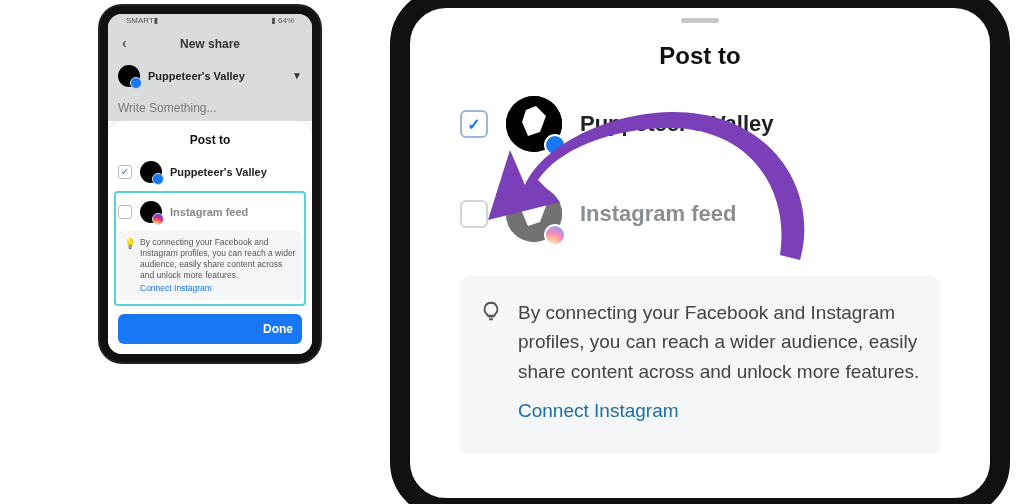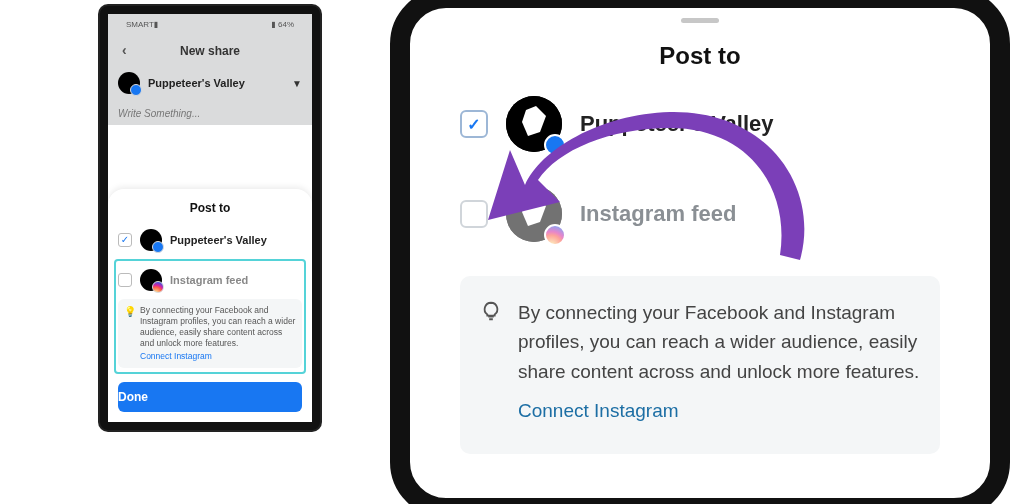--- a/index.html
+++ b/index.html
@@ -11,23 +11,23 @@
     position: relative;
     overflow: hidden;
   }
 
   
   .phone {
     position: absolute;
     left: 100px;
     top: 6px;
     width: 220px;
-    height: 424px;
+    height: 356px;
     border: 8px solid #111;
-    border-radius: 8px;
+    border-radius: 22px;
     background: #fff;
     box-shadow: 0 0 0 2px #222;
     overflow: hidden;
   }
 
   .screen {
     position: absolute;
     inset: 0;
     display: flex;
     flex-direction: column;
@@ -90,23 +90,22 @@
     border: 1px solid #dadbdc;
   }
   .avatar-sm.fb::after { background: #1877f2; }
   .avatar-sm.ig::after {
     background: radial-gradient(circle at 30% 110%, #fdf497 0%, #fd5949 45%, #d6249f 60%, #285aeb 90%);
   }
   .acct-name-sm { font-size: 11px; font-weight: 600; color: #222; flex: 1; }
   .caret-sm { font-size: 10px; color: #333; }
 
   .compose-ph {
-    font-size: 10px;
+    font-size: 12px;
     color: #777;
-    font-style: italic;
   }
 
   .sheet {
     background: #fff;
     border-top-left-radius: 16px;
     border-top-right-radius: 16px;
     margin-top: auto;
     padding: 8px 10px 10px;
     box-shadow: 0 -2px 6px rgba(0,0,0,.08);
   }
@@ -165,23 +164,23 @@
     color: #1877f2;
     margin-top: 2px;
     font-weight: 500;
   }
 
   .done-btn {
     background: #1877f2;
     color: #fff;
     font-size: 12px;
     font-weight: 600;
-    text-align: left;
+    text-align: right;
     border-radius: 6px;
-    padding: 8px 0;
+    padding: 8px 9px;
     margin-top: 8px;
   }
 
   
   .zoom-frame {
     position: absolute;
     left: 390px;
     top: -12px;
     width: 620px;
     height: 530px;

